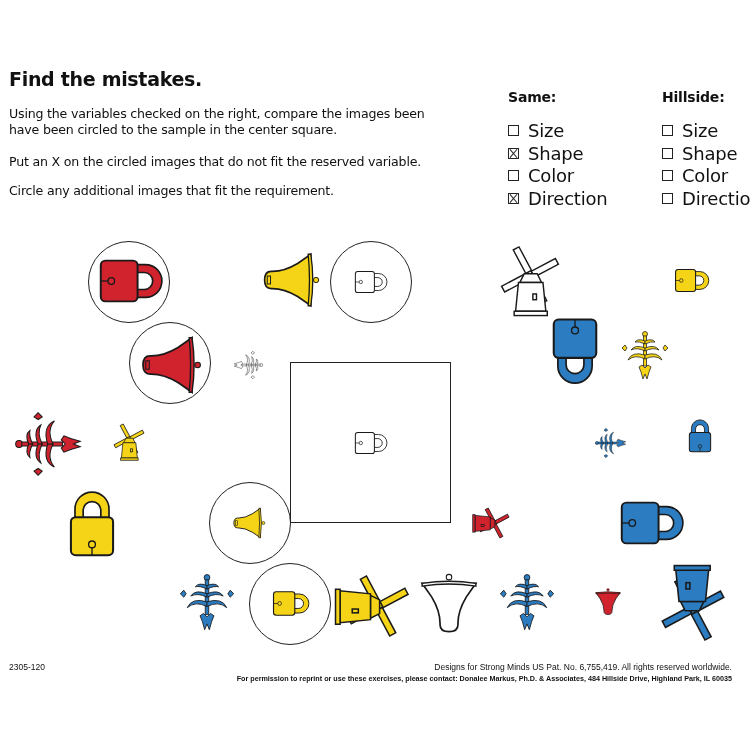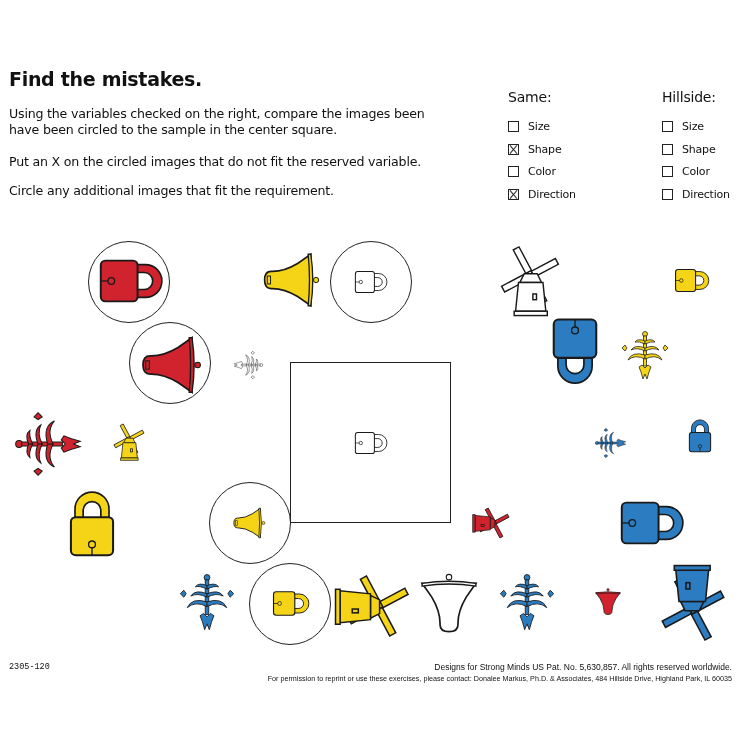--- a/index.html
+++ b/index.html
@@ -1,31 +1,31 @@
 <!DOCTYPE html>
 <html><head>
 <meta charset="utf-8">
 <style>
   html,body{margin:0;padding:0;background:#fff;}
   body{width:750px;height:750px;position:relative;overflow:hidden;font-family:"DejaVu Sans","Liberation Sans",sans-serif;color:#111;}
   .title{position:absolute;left:9px;top:68px;font-size:19px;letter-spacing:-0.3px;font-weight:bold;}
   .instr{position:absolute;left:9px;font-size:12.6px;line-height:16px;letter-spacing:-0.2px;}
-  .col-head{position:absolute;font-size:14px;letter-spacing:-0.2px;}
-  .opt{position:absolute;font-size:11px;display:flex;align-items:center;letter-spacing:-0.2px;justify-content:space-between;}
+  .col-head{position:absolute;font-size:14px;letter-spacing:-0.2px;font-weight:bold;}
+  .opt{position:absolute;font-size:18px;display:flex;align-items:center;letter-spacing:-0.2px;justify-content:space-between;}
   .cb{width:11px;height:11px;border:1.2px solid #222;margin-right:9px;position:relative;box-sizing:border-box;}
   .cb.checked::before,.cb.checked::after{content:"";position:absolute;left:4px;top:-1px;width:1.2px;height:11px;background:#222;}
   .cb.checked::before{transform:rotate(40deg);}
   .cb.checked::after{transform:rotate(-40deg);}
   .item{position:absolute;}
   .item svg{display:block;overflow:visible;}
   .circle{position:absolute;border:1.3px solid #222;border-radius:50%;box-sizing:border-box;}
   .sample-square{position:absolute;left:290px;top:362px;width:161px;height:161px;border:1.3px solid #222;box-sizing:border-box;}
-  .footer-code{position:absolute;left:9px;top:662px;font-size:8.5px;font-family:Liberation Mono, monospace;}
+  .footer-code{position:absolute;left:9px;top:662px;font-size:8.5px;font-family:Liberation Sans, sans-serif;}
   .footer-r1{position:absolute;right:18px;top:662px;font-size:8.5px;font-family:"Liberation Sans",sans-serif;}
-  .footer-r2{position:absolute;right:18px;top:674px;font-size:7.2px;font-family:"Liberation Sans",sans-serif;}
+  .footer-r2{position:absolute;right:18px;top:674px;font-size:7.2px;font-family:"Liberation Sans",sans-serif;font-weight:bold;}
 </style>
 </head>
 <body>
 
 <svg width="0" height="0" style="position:absolute">
   <defs>
 
     <symbol id="padlock-r" viewBox="0 0 100 70">
       <path d="M55 10 H72 A24 24 0 0 1 72 60 H55 V48 H70 A12 12 0 0 0 70 22 H55 Z" fill="currentColor" stroke="#1a1a1a" stroke-width="2.5"></path>
       <rect x="4" y="4" width="56" height="62" rx="7" fill="currentColor" stroke="#1a1a1a" stroke-width="3"></rect>
@@ -251,14 +251,14 @@
       <use href="#bell-d"></use>
     </svg>
   </div>
 <div class="item" style="left:654px;top:564px;color:#2b7cc0;transform:rotate(180deg)">
     <svg width="78" height="78">
       <use href="#windmill-u"></use>
     </svg>
   </div>
 
 <div class="footer-code">2305-120</div>
-<div class="footer-r1">Designs for Strong Minds US Pat. No. 5,630,857.  All rights reserved worldwide.</div>
+<div class="footer-r1">Designs for Strong Minds US Pat. No. 6,755,419.  All rights reserved worldwide.</div>
 <div class="footer-r2">For permission to reprint or use these exercises, please contact: Donalee Markus, Ph.D. &amp; Associates, 484 Hillside Drive, Highland Park, IL 60035</div>
 
 </body></html>

